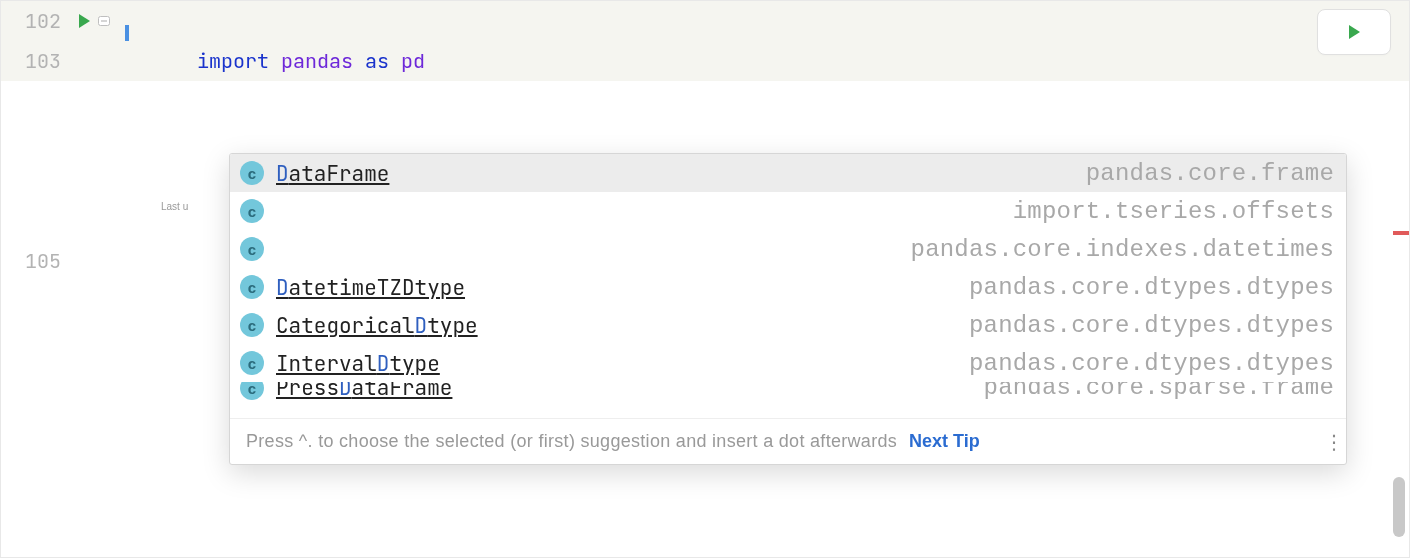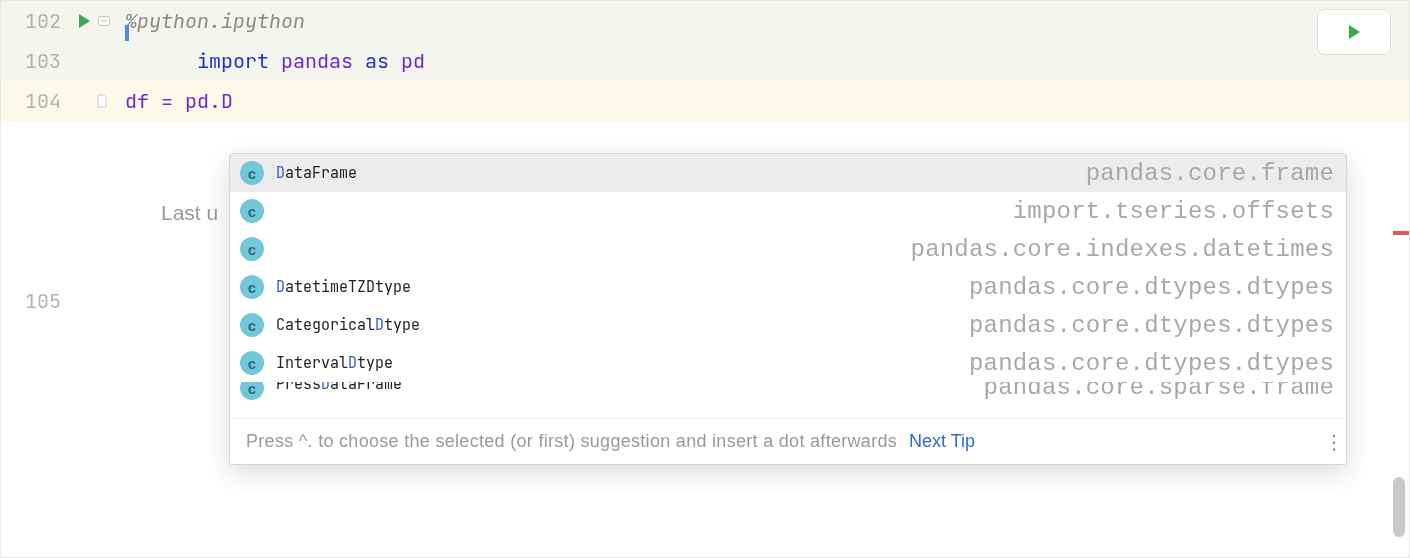--- a/index.html
+++ b/index.html
@@ -55,21 +55,21 @@
     background: #fcf9e8;
   }
   .magic { color: #8a8a8a; font-style: italic; }
   .kw { color: #1a33cc; }
   .plain { color: #6d28d9; }
   .last-upd {
     position: absolute;
     left: 160px;
     top: 200px;
     font-family: -apple-system, "Helvetica Neue", Arial, sans-serif;
-    font-size: 21px;
+    font-size: 10px;
     color: #999;
   }
   .run-btn {
     position: absolute;
     top: 8px;
     right: 18px;
     width: 74px;
     height: 46px;
     border: 1px solid #e0e0e0;
     border-radius: 8px;
@@ -117,22 +117,23 @@
     font-weight: 600;
     font-size: 15px;
     display: flex;
     align-items: center;
     justify-content: center;
     margin-right: 12px;
     font-family: -apple-system, Arial, sans-serif;
   }
   .sym-name {
     flex: 0 0 auto;
-    font-size: 15px;
+    font-size: 21px;
     color: #222;
+    text-decoration: underline;
   }
   .sym-name .hl { color: #2f5fbf; }
   .sym-mod {
     margin-left: auto;
     font-size: 24px;
     color: #a8a8a8;
     letter-spacing: 0.2px;
     font-family: Liberation Mono, monospace;
   }
   .popup-partial {
@@ -153,20 +154,21 @@
     align-items: center;
     padding: 0 2px 0 16px;
     font-family: -apple-system, "Helvetica Neue", Arial, sans-serif;
     font-size: 18px;
     color: #999;
   }
   .popup-footer .tip { letter-spacing: 0.3px; }
   .popup-footer .next-tip {
     margin-left: 12px;
     color: #2b6cd1;
+    font-weight: bold;
   }
   .popup-footer .more {
     margin-left: auto;
     color: #888;
     font-size: 20px;
     letter-spacing: 0;
   }
   .scrollbar-track {
     position: absolute;
     right: 2px;
@@ -209,43 +211,31 @@
             <path d="M4 2 L15 9 L4 16 Z" fill="#39a84e"></path>
           </svg>
       </span>
       <span class="fold-icon">
         <svg width="12" height="14" viewBox="0 0 12 14">
             <rect x="0.5" y="2.5" width="11" height="9" rx="2" fill="#fff" stroke="#bfbfbf"></rect>
             <line x1="3" y1="7" x2="9" y2="7" stroke="#bfbfbf" stroke-width="1.3"></line>
           </svg>
       </span>
     </div>
-    <div class="code-text"><span class="magic">%python.ipython</span></div>
     <div class="cell-marker" style="top:24px;height:16px;"></div>
   </div>
 
   <div class="line line-cell">
     <div class="gutter-num">103</div>
     <div class="gutter-icons"></div>
     <div class="code-text">
       <span class="kw">import</span><span class="plain"> </span><span class="plain">pandas</span><span class="plain"> </span><span class="kw">as</span><span class="plain"> </span><span class="plain">pd</span>
     </div>
   </div>
 
-  <div class="line line-current">
-    <div class="gutter-num">104</div>
-    <div class="gutter-icons">
-      <span class="fold-icon" style="margin-left:20px;">
-        <svg width="12" height="14" viewBox="0 0 12 14">
-            <path d="M2 1 h6 l2 2 v10 h-8 z" fill="#fff" stroke="#cfcfcf"></path>
-          </svg>
-      </span>
-    </div>
-    <div class="code-text"><span class="plain">df = pd.D</span></div>
-  </div>
 
   <div class="line">
     <div class="gutter-num"></div>
       <div class="gutter-icons"></div>
       <div class="code-text"></div>
   </div>
   <div class="line">
     <div class="gutter-num"></div>
       <div class="gutter-icons"></div>
       <div class="code-text"></div>

